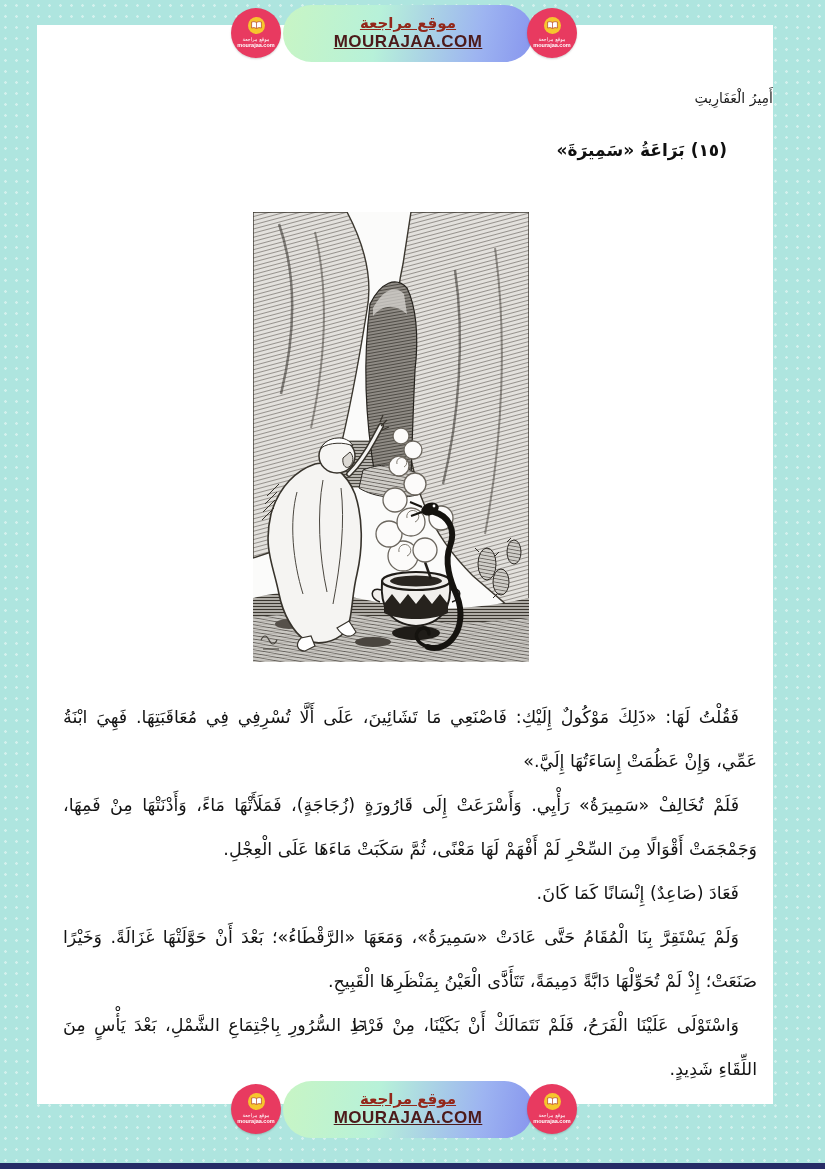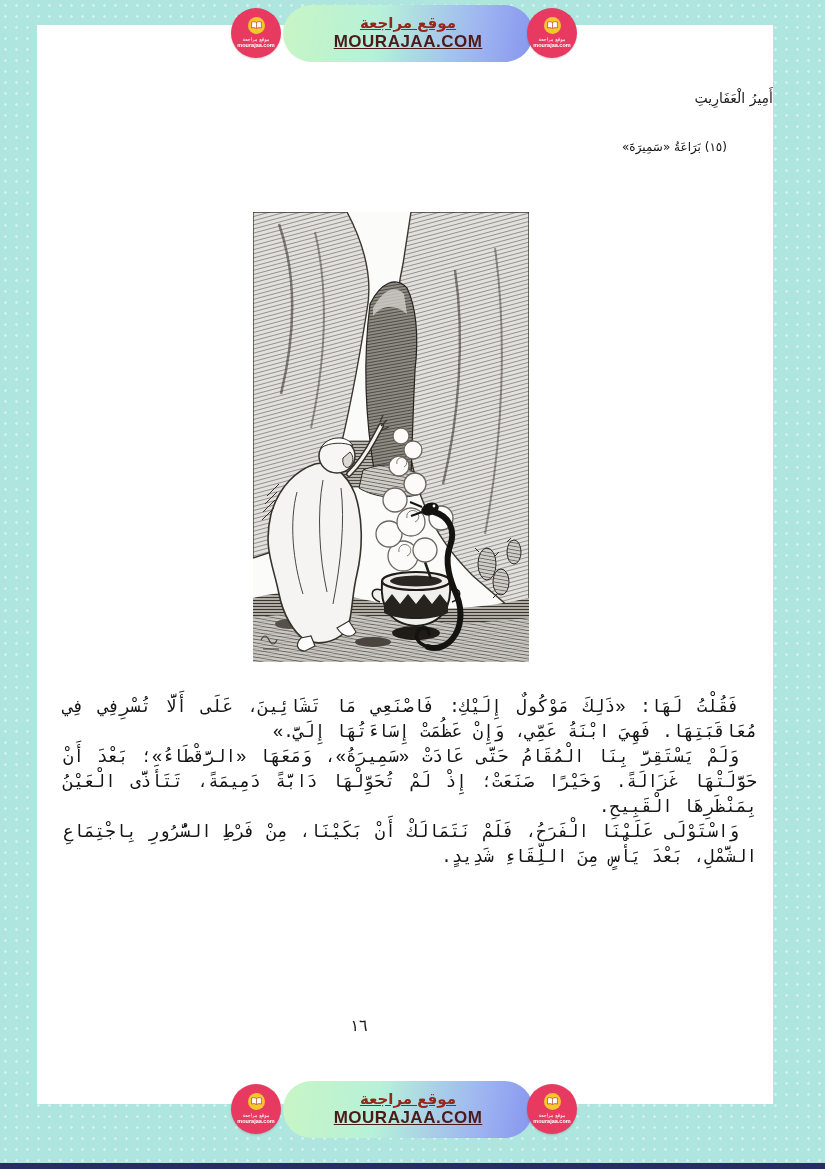--- a/index.html
+++ b/index.html
@@ -49,29 +49,29 @@
   .badge .b-ar  { font-size:5px; color:#ffffff; direction:rtl; line-height:1.2; }
   .badge .b-dom { font-size:5.5px; color:#ffffff; font-weight:bold;
                   font-family:"Liberation Sans", sans-serif; line-height:1.2; }
   
   .running-head {
     position:absolute; left:37px; top:90px; width:736px; text-align:right;
     font-size:14px; color:#1c1c1c; direction:rtl;
   }
   .section-title {
     position:absolute; top:140px; right:98px;
-    font-size:12px; font-weight:normal; color:#101010; direction:rtl;
+    font-size:17px; font-weight:bold; color:#101010; direction:rtl;
   }
   .illustration {
     position:absolute; left:253px; top:212px; width:276px; height:450px;
   }
   .body-text {
     position:absolute; left:63px; top:695px; width:694px;
     direction:rtl; text-align:justify;
-    font-size:17.5px; line-height:25px; color:#141414;font-family:Liberation Mono, monospace;
+    font-size:17.5px; line-height:44px; color:#141414;
   }
   .body-text p { text-indent:18px; }
   .page-number {
     position:absolute; left:37px; top:1016px; width:644px; text-align:center;
     font-size:16px; color:#1c1c1c;
   }
   .bottom-bar {
     position:absolute; left:0; bottom:0; width:825px; height:6px;
     background:#272c66;
   }
@@ -224,20 +224,22 @@
       <ellipse cx="177" cy="297" rx="9" ry="6" fill="#15130f" transform="rotate(-20 177 297)"></ellipse>
       <path d="M169,295 l-12,-5 M169,300 l-11,4" stroke="#15130f" stroke-width="2"></path>
       <circle cx="181" cy="294" r="1.4" fill="#ffffff"></circle>
 
       <path d="M8,428 q4,-8 8,0 q4,8 8,0 M10,437 h16" stroke="#44403a" stroke-width="1.2" fill="none"></path>
     </svg>
   </div>
 
   <div class="body-text">
     <p>فَقُلْتُ لَهَا: «ذَلِكَ مَوْكُولٌ إِلَيْكِ: فَاصْنَعِي مَا تَشَائِينَ، عَلَى أَلَّا تُسْرِفِي فِي مُعَاقَبَتِهَا. فَهِيَ ابْنَةُ عَمِّي، وَإِنْ عَظُمَتْ إِسَاءَتُهَا إِلَيَّ.»</p>
+    <p>فَلَمْ تُخَالِفْ «سَمِيرَةُ» رَأْيِي. وَأَسْرَعَتْ إِلَى قَارُورَةٍ (زُجَاجَةٍ)، فَمَلَأَتْهَا مَاءً، وَأَدْنَتْهَا مِنْ فَمِهَا، وَجَمْجَمَتْ أَقْوَالًا مِنَ السِّحْرِ لَمْ أَفْهَمْ لَهَا مَعْنًى، ثُمَّ سَكَبَتْ مَاءَهَا عَلَى الْعِجْلِ.</p>
+    <p>فَعَادَ (صَاعِدٌ) إِنْسَانًا كَمَا كَانَ.</p>
     <p>وَلَمْ يَسْتَقِرَّ بِنَا الْمُقَامُ حَتَّى عَادَتْ «سَمِيرَةُ»، وَمَعَهَا «الرَّقْطَاءُ»؛ بَعْدَ أَنْ حَوَّلَتْهَا غَزَالَةً. وَخَيْرًا صَنَعَتْ؛ إِذْ لَمْ تُحَوِّلْهَا دَابَّةً دَمِيمَةً، تَتَأَذَّى الْعَيْنُ بِمَنْظَرِهَا الْقَبِيحِ.</p>
     <p>وَاسْتَوْلَى عَلَيْنَا الْفَرَحُ، فَلَمْ نَتَمَالَكْ أَنْ بَكَيْنَا، مِنْ فَرْطِ السُّرُورِ بِاجْتِمَاعِ الشَّمْلِ، بَعْدَ يَأْسٍ مِنَ اللِّقَاءِ شَدِيدٍ.</p>
   </div>
 
   <div class="page-number">١٦</div>
 
   <div class="banner bottom">
     <div class="badge left">
       <span class="yellow">
         <svg width="11" height="9" viewBox="0 0 11 9">

